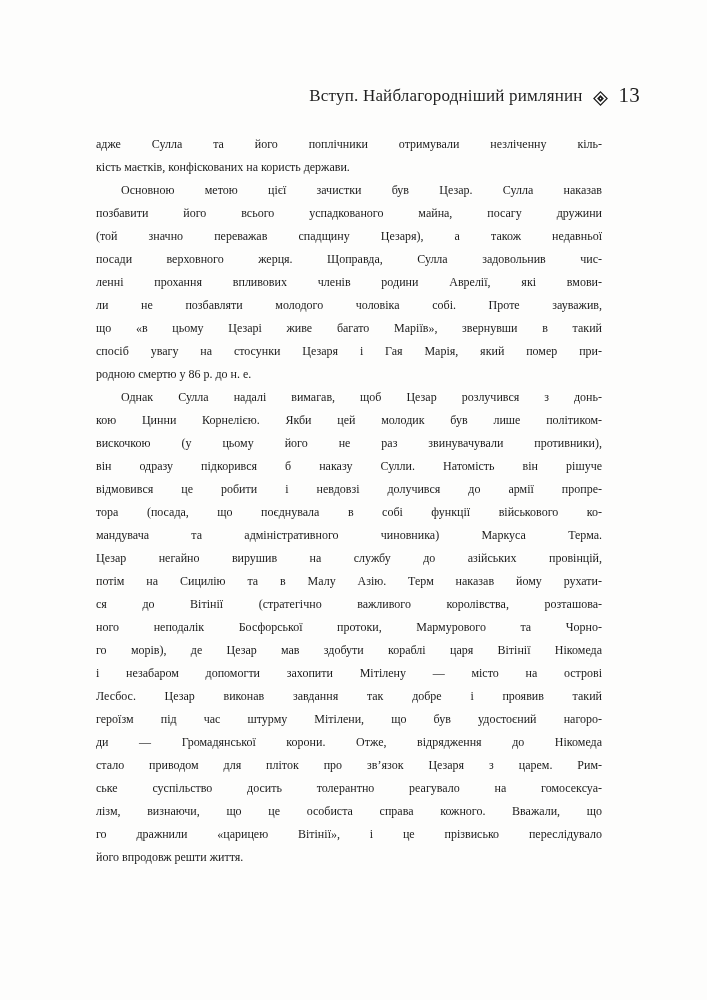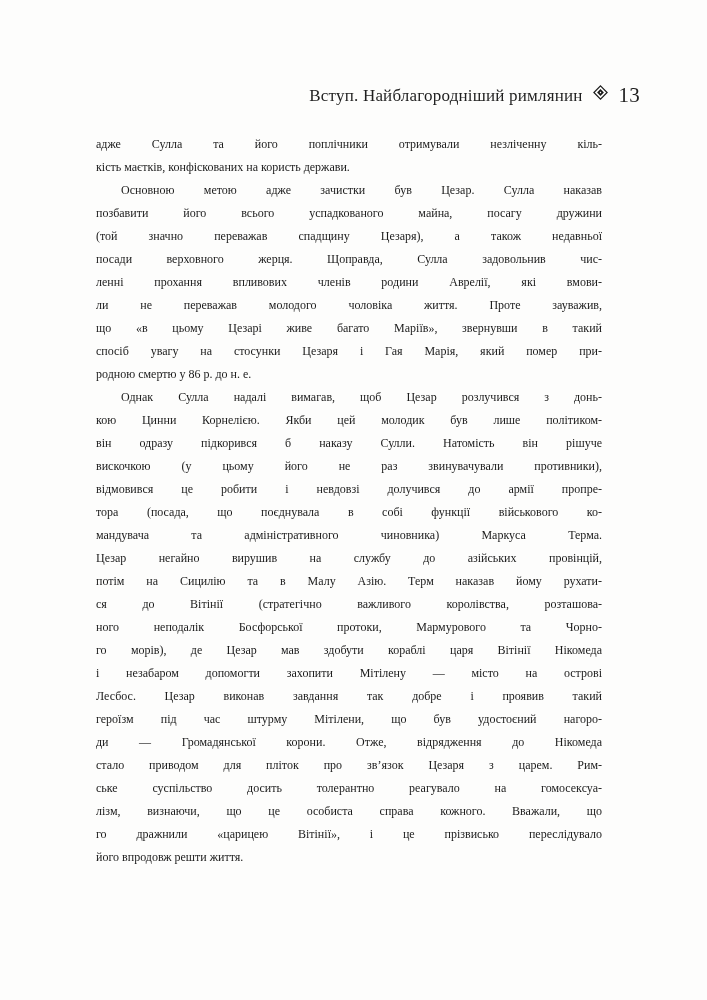--- a/index.html
+++ b/index.html
@@ -15,21 +15,21 @@
     background: #fdfdfc;
     color: #1b1b1b;
     font-family: "Liberation Serif", "DejaVu Serif", serif;
     overflow: hidden;
   }
   .running-head {
     position: absolute;
     top: 85px;
     right: 67px;
     display: flex;
-    align-items: flex-start;
+    align-items: flex-end;
     font-size: 17px;
     line-height: 21px;
     color: #1f1f1f;
     letter-spacing: 0.2px;
     white-space: nowrap;
   }
   .rh-orn {
     display: inline-flex;
     align-items: center;
     margin: 0 11px 0 10px;
@@ -72,33 +72,33 @@
         <path d="M7.5 4.1 L10.9 7.5 L7.5 10.9 L4.1 7.5 Z" fill="#1b1b1b"></path>
         <path d="M7.5 6.6 L8.4 7.5 L7.5 8.4 L6.6 7.5 Z" fill="#fdfdfc"></path>
       </svg>
     </span>
     <span class="rh-num">13</span>
   </header>
 
   <main class="text-block">
       <div class="line">адже Сулла та його поплічники отримували незліченну кіль-</div>
       <div class="line end">кість маєтків, конфіскованих на користь держави.</div>
-      <div class="line indent">Основною метою адже зачистки був Цезар. Сулла наказав</div>
+      <div class="line indent">Основною метою цієї зачистки був Цезар. Сулла наказав</div>
       <div class="line">позбавити його всього успадкованого майна, посагу дружини</div>
       <div class="line">(той значно переважав спадщину Цезаря), а також недавньої</div>
       <div class="line">посади верховного жерця. Щоправда, Сулла задовольнив чис-</div>
       <div class="line">ленні прохання впливових членів родини Аврелії, які вмови-</div>
-      <div class="line">ли не переважав молодого чоловіка життя. Проте зауважив,</div>
+      <div class="line">ли не позбавляти молодого чоловіка собі. Проте зауважив,</div>
       <div class="line">що «в цьому Цезарі живе багато Маріїв», звернувши в такий</div>
       <div class="line">спосіб увагу на стосунки Цезаря і Гая Марія, який помер при-</div>
       <div class="line end">родною смертю у 86 р. до н. е.</div>
       <div class="line indent">Однак Сулла надалі вимагав, щоб Цезар розлучився з донь-</div>
       <div class="line">кою Цинни Корнелією. Якби цей молодик був лише політиком-</div>
+      <div class="line">вискочкою (у цьому його не раз звинувачували противники),</div>
       <div class="line">він одразу підкорився б наказу Сулли. Натомість він рішуче</div>
-      <div class="line">вискочкою (у цьому його не раз звинувачували противники),</div>
       <div class="line">відмовився це робити і невдовзі долучився до армії пропре-</div>
       <div class="line">тора (посада, що поєднувала в собі функції військового ко-</div>
       <div class="line">мандувача та адміністративного чиновника) Маркуса Терма.</div>
       <div class="line">Цезар негайно вирушив на службу до азійських провінцій,</div>
       <div class="line">потім на Сицилію та в Малу Азію. Терм наказав йому рухати-</div>
       <div class="line">ся до Вітінії (стратегічно важливого королівства, розташова-</div>
       <div class="line">ного неподалік Босфорської протоки, Мармурового та Чорно-</div>
       <div class="line">го морів), де Цезар мав здобути кораблі царя Вітінії Нікомеда</div>
       <div class="line">і незабаром допомогти захопити Мітілену — місто на острові</div>
       <div class="line">Лесбос. Цезар виконав завдання так добре і проявив такий</div>

